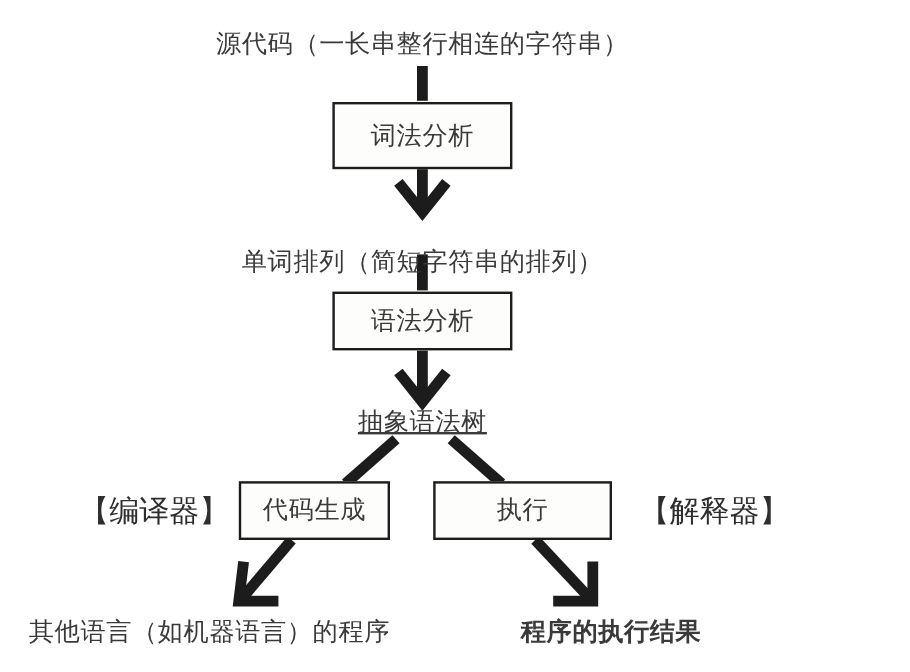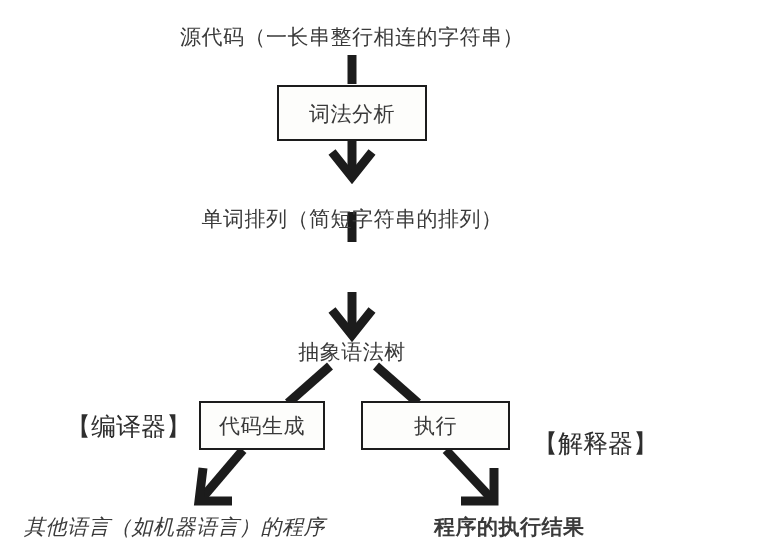--- a/index.html
+++ b/index.html
@@ -105,32 +105,35 @@
   </svg>
 
   <div class="node-text center" style="left:352px; top:26px;">源代码（一长串整行相连的字符串）</div>
 
   <div class="proc-box" style="left:277px; top:85px; width:150px; height:56px;">
     <span class="proc-label">词法分析</span>
   </div>
 
   <div class="node-text center" style="left:352px; top:172px;margin-top:36px;">单词排列（简短字符串的排列）</div>
 
+  <div class="proc-box" style="left:277px; top:243px; width:150px; height:49px;">
+    <span class="proc-label">语法分析</span>
+  </div>
 
-  <div class="node-text center" style="left:352px; top:341px;">抽象语法树</div>
+  <div class="node-text center" style="left:352px; top:341px;text-decoration:underline;">抽象语法树</div>
 
   <div class="proc-box" style="left:199px; top:401px; width:126px; height:49px;">
     <span class="proc-label">代码生成</span>
   </div>
 
   <div class="proc-box" style="left:361px; top:401px; width:149px; height:49px;">
     <span class="proc-label">执行</span>
   </div>
 
   <div class="bracket-label" style="left:66px; top:414px;">【编译器】</div>
 
-  <div class="bracket-label" style="left:533px; top:431px;">【解释器】</div>
+  <div class="bracket-label" style="left:533px; top:414px;">【解释器】</div>
 
-  <div class="node-text" style="left:24px; top:516px;font-style:italic;">其他语言（如机器语言）的程序</div>
+  <div class="node-text" style="left:24px; top:516px;">其他语言（如机器语言）的程序</div>
 
   <div class="node-text" style="left:434px; top:516px;font-weight:bold;">程序的执行结果</div>
 
 </div>
 
 </body></html>

